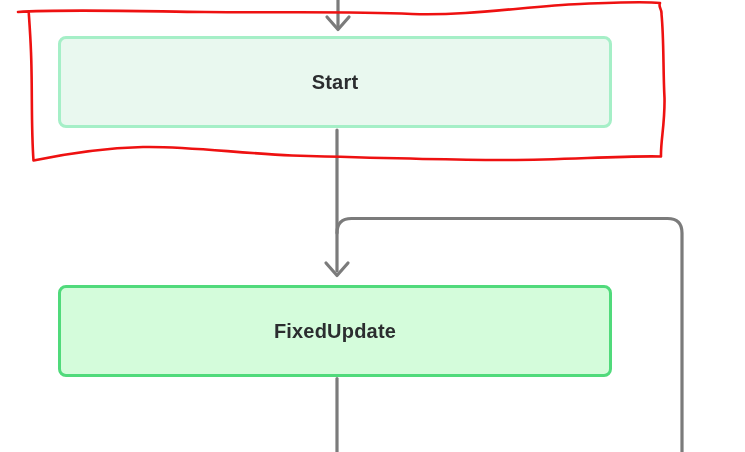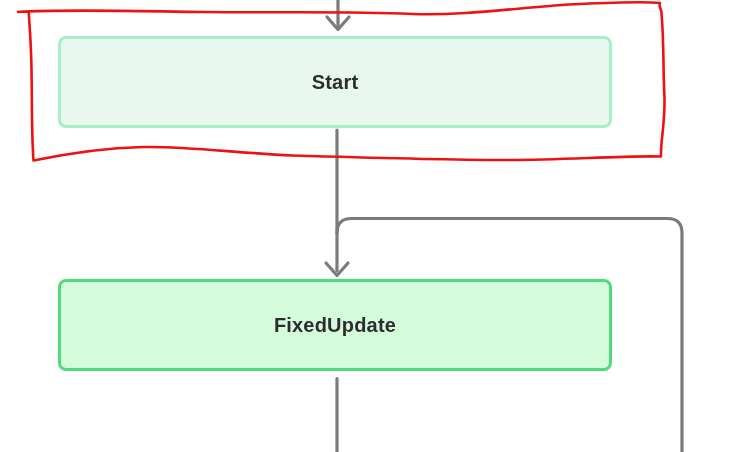--- a/index.html
+++ b/index.html
@@ -27,21 +27,21 @@
     display: flex;
     align-items: center;
     justify-content: center;
   }
   .node--start {
     top: 36px;
     background: var(--start-fill, #e9f8ef);
     border-color: var(--start-border, #a5efc7);
   }
   .node--fixedupdate {
-    top: 279px;
+    top: 285px;
     background: var(--fixedupdate-fill, #d4fcdb);
     border-color: var(--fixedupdate-border, #50da7b);
   }
   .node__label {
     font-size: 20px;
     font-weight: 700;
     color: var(--label-text, #2b2d2f);
     letter-spacing: 0.2px;
   }
   .connector-layer {

